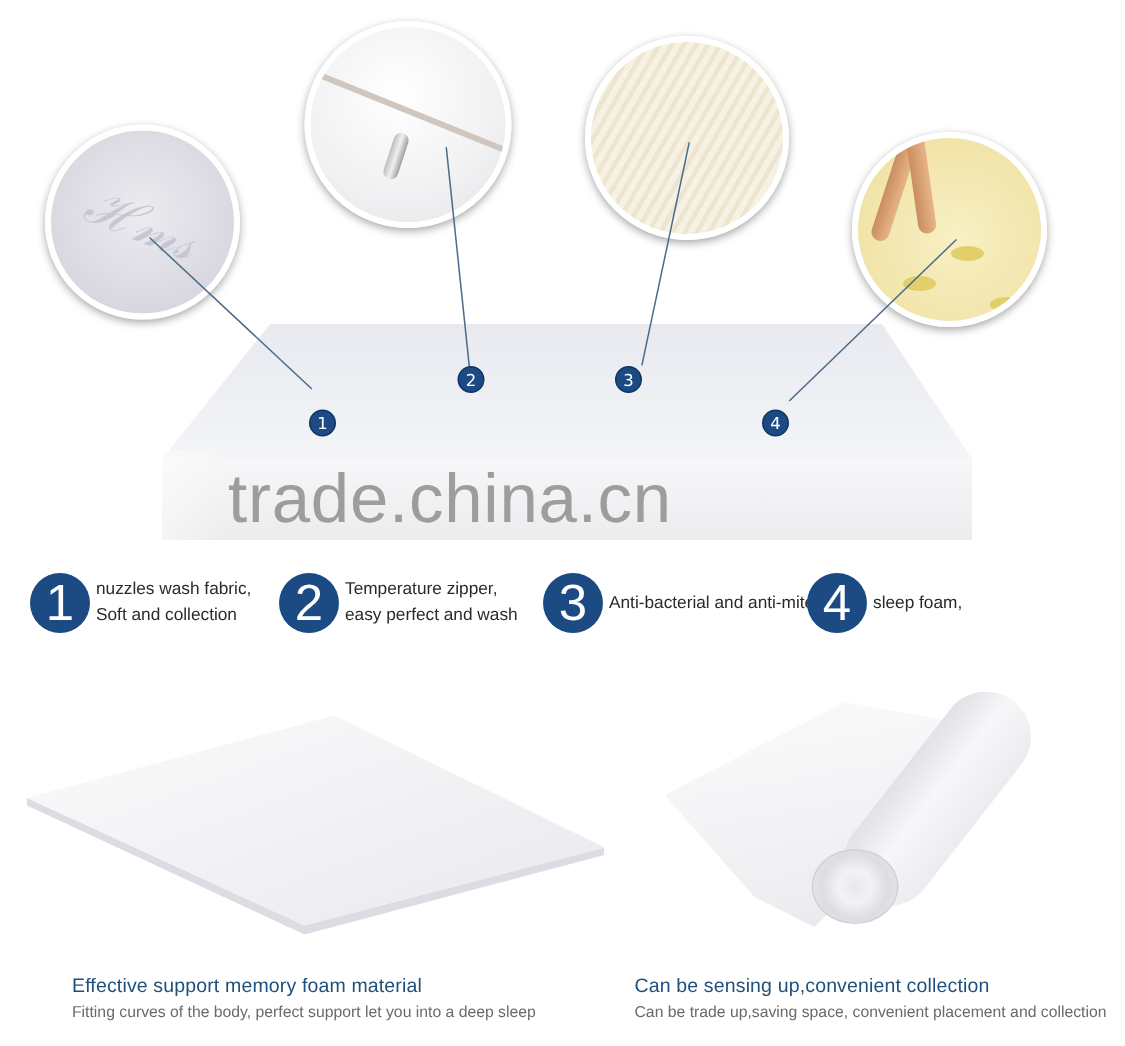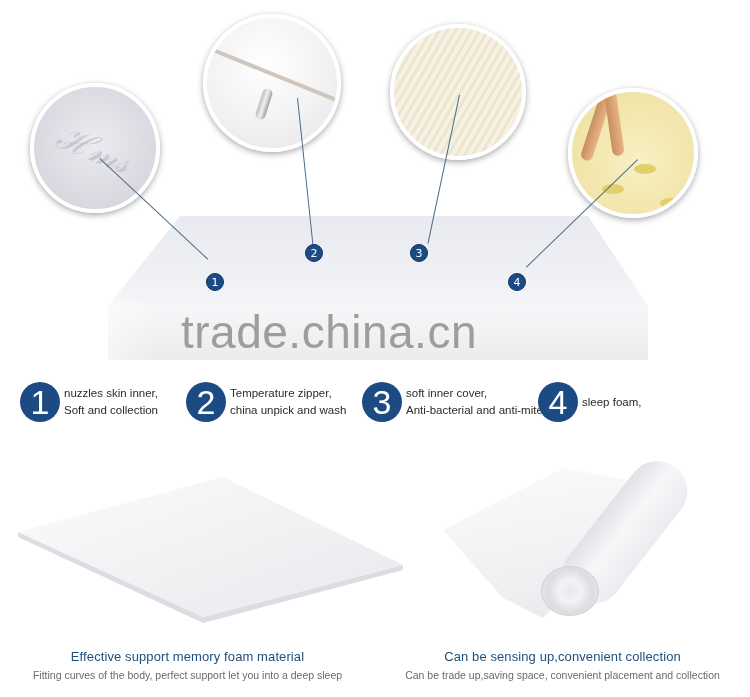--- a/index.html
+++ b/index.html
@@ -38,21 +38,21 @@
   .callout-line { position: absolute; height: 1px; background: #4a6b8a; transform-origin: 0 0; }
 
   .marker {
     position: absolute; width: 18px; height: 18px; border-radius: 50%;
     background: #1c4b84; color: #ffffff; font-size: 11px; line-height: 18px; text-align: center;
     border: 1px solid #0f3463;
   }
 
   .watermark {
     position: absolute; left: 0; top: 305px; width: 600px; text-align: center;
-    font-family: "Liberation Sans", sans-serif; font-size: 46px; color: #9d9d9d; letter-spacing: 0.5px; margin-left: 29px;
+    font-family: "Liberation Sans", sans-serif; font-size: 46px; color: #9d9d9d; letter-spacing: 0.5px;
   }
 
   .features { position: absolute; left: 0; top: 380px; width: 750px; height: 44px; }
   .feature { position: absolute; top: 0; height: 44px; display: flex; align-items: center; }
   .feature .num {
     width: 40px; height: 40px; border-radius: 50%; background: #1c4b84; color: #ffffff;
     font-family: "Liberation Sans", sans-serif; font-size: 34px; line-height: 40px; text-align: center; font-weight: normal; flex: none;
   }
   .feature .text { margin-left: 4px; font-family: "Liberation Sans", sans-serif; font-size: 11.5px; line-height: 17px; color: #2a2a2a; }
   .flat-top {
@@ -76,21 +76,21 @@
     background: linear-gradient(90deg, #e1e1e6 0%, #f7f7f9 45%, #ececf0 100%);
     border-radius: 30px; transform: rotate(38deg); transform-origin: 50% 50%;
     left: 595px; top: 450px;
   }
   .roll-end {
     position: absolute; left: 541px; top: 566px; width: 58px; height: 50px; border-radius: 50%;
     background: radial-gradient(circle, #e8e8ec 0%, #f3f3f5 30%, #dcdce1 60%, #eeeef1 100%);
     border: 1px solid #d0d0d6;
   }
 
-  .caption { position: absolute; width: 375px; text-align: center; }
+  .caption { position: absolute; width: 375px; text-align: left; margin-left: 48px; }
   .caption .title { font-family: "Liberation Sans", sans-serif; font-size: 13px; color: #1f4f7c; font-weight: normal; letter-spacing: 0.1px; }
   .caption .sub { margin-top: 5px; font-family: "Liberation Sans", sans-serif; font-size: 10.5px; color: #6a6a6a; }
   .caption-left { left: 0; top: 649px; }
   .caption-right { left: 375px; top: 649px; }
 </style>
 </head>
 <body>
 
 <div class="hero">
   <div class="mattress-top"></div>
@@ -123,35 +123,34 @@
   <div class="marker" style="left:410px;top:244px">3</div>
   <div class="marker" style="left:508px;top:273px">4</div>
 
   <div class="watermark">trade.china.cn</div>
 </div>
 
 <div class="features">
   <div class="feature" style="left:20px">
     <div class="num">1</div>
     <div class="text">
-      <div>nuzzles skin inner,</div>
+      <div>nuzzles wash fabric,</div>
       <div>Soft and collection</div>
     </div>
   </div>
   <div class="feature" style="left:186px">
     <div class="num">2</div>
     <div class="text">
       <div>Temperature zipper,</div>
-      <div>china unpick and wash</div>
+      <div>easy perfect and wash</div>
     </div>
   </div>
   <div class="feature" style="left:362px">
     <div class="num">3</div>
     <div class="text">
-      <div>soft inner cover,</div>
       <div>Anti-bacterial and anti-mite</div>
     </div>
   </div>
   <div class="feature" style="left:538px">
     <div class="num">4</div>
     <div class="text">
       <div>sleep foam,</div>
     </div>
   </div>
 </div>

